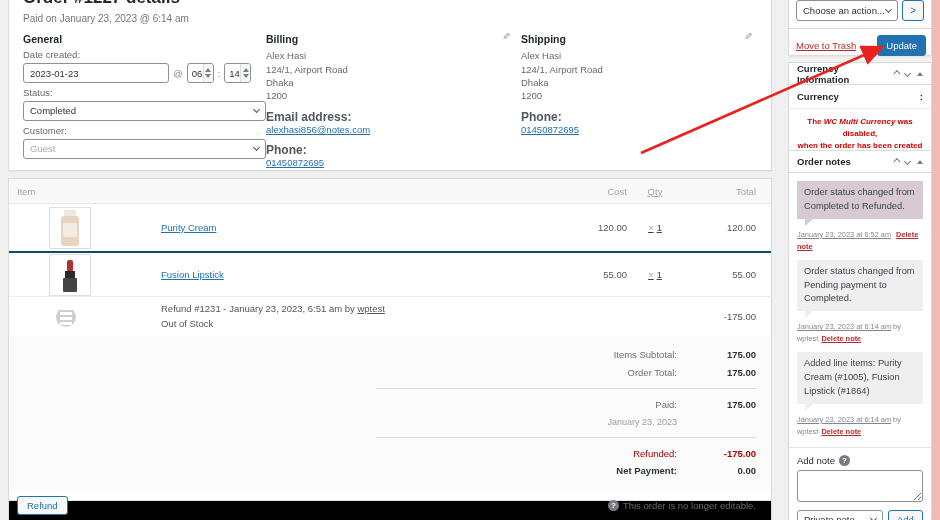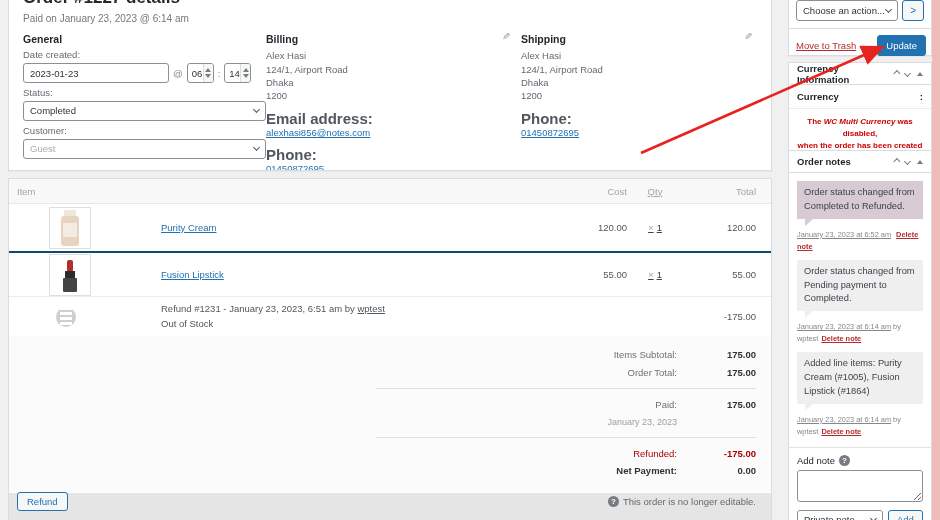--- a/index.html
+++ b/index.html
@@ -35,21 +35,21 @@
   .mini-num { width:27px; height:20px; border:1px solid #8c8f94; border-radius:3px; background:#fff;
     display:flex; align-items:center; padding-left:4px; color:#2c3338; }
   .spinners { margin-left:auto; width:10px; height:18px; background:#f6f7f7; border-left:1px solid #dcdcde;
     display:flex; flex-direction:column; align-items:center; justify-content:center; gap:2px; border-radius:0 2px 2px 0; }
   .tri-up { width:0; height:0; border-left:3px solid transparent; border-right:3px solid transparent; border-bottom:4px solid #787c82; }
   .tri-down { width:0; height:0; border-left:3px solid transparent; border-right:3px solid transparent; border-top:4px solid #787c82; }
   .fake-select { width:100%; display:flex; align-items:center; justify-content:space-between; }
   .chev { display:inline-block; width:5px; height:5px; border-right:1.4px solid #50575e; border-bottom:1.4px solid #50575e; transform:rotate(45deg); margin-top:-3px; }
   .placeholder { color:#a7aaad; }
   .addr { font-size:9.5px; color:#646970; line-height:1.4; margin-top:4px; }
-  .addr-label { font-size:15px; color:#50575e; font-weight:bold; margin-top:8px; }
+  .addr-label { font-size:12px; color:#50575e; font-weight:bold; margin-top:8px; }
   a, .link { color:var(--accent); text-decoration:underline; cursor:pointer; }
   .pencil { position:absolute; top:-2px; font-size:10px; color:#9aa0a5; cursor:pointer; transform:scaleX(-1); }
   .pencil-billing { right:11px; }
   .pencil-shipping { right:5px; }
 
   
   .items-panel { position:absolute; top:178px; left:0; right:0; height:344px; overflow:hidden; }
   .itable-head { display:flex; align-items:center; height:25px; background:#f8f8f8; border-bottom:1px solid #e8e8e8;
     color:#a0a5aa; font-size:9.5px; padding:0 15px 0 8px; }
   .c-item { flex:1; }
@@ -74,21 +74,21 @@
   .refund-text { flex:1; font-size:9.5px; color:#50575e; line-height:1.5; }
   .refund-amt { width:73px; text-align:right; color:#50575e; }
   .totals-wrap { background:#fbfbfb; padding:10px 0 12px; }
   .totals { width:380px; margin:0 15px 0 auto; }
   .trow { display:flex; justify-content:flex-end; align-items:center; line-height:17.5px; }
   .tlabel { color:#707070; font-size:9.5px; text-align:right; }
   .tvalue { width:79px; text-align:right; font-weight:bold; color:#2c3338; font-size:9.5px; }
   .tdate { color:#9aa0a5; font-size:9px; line-height:16px; }
   .tdivider { border-top:1px solid #e0e0e0; margin:7px 0; }
   .red { color:#a00 !important; }
-  .items-actions { position:absolute; bottom:0; left:0; right:0; height:28px; background:#e5e5e5;
+  .items-actions { position:absolute; bottom:0; left:0; right:0; height:21px; background:#000000;
     border-top:1px solid #e3e3e3; display:flex; align-items:center; padding:0 15px 12px 8px; }
   .btn-secondary { background:#f6f7f7; border:1px solid var(--accent); color:var(--accent); border-radius:3px;
     font-size:9.5px; padding:3px 9px; cursor:pointer; font-family:inherit; }
   .not-editable { margin-left:auto; display:flex; align-items:center; gap:4px; color:#646970; font-size:9.5px; }
   .help-tip { display:inline-flex; width:11px; height:11px; border-radius:50%; background:#787c82; color:#fff;
     font-size:8px; align-items:center; justify-content:center; font-weight:bold; cursor:pointer; }
 
   
   .sidebar { position:absolute; left:788px; top:0; width:144px; }
   .actions-panel { position:absolute; top:-8px; left:0; right:0; height:64px; }

